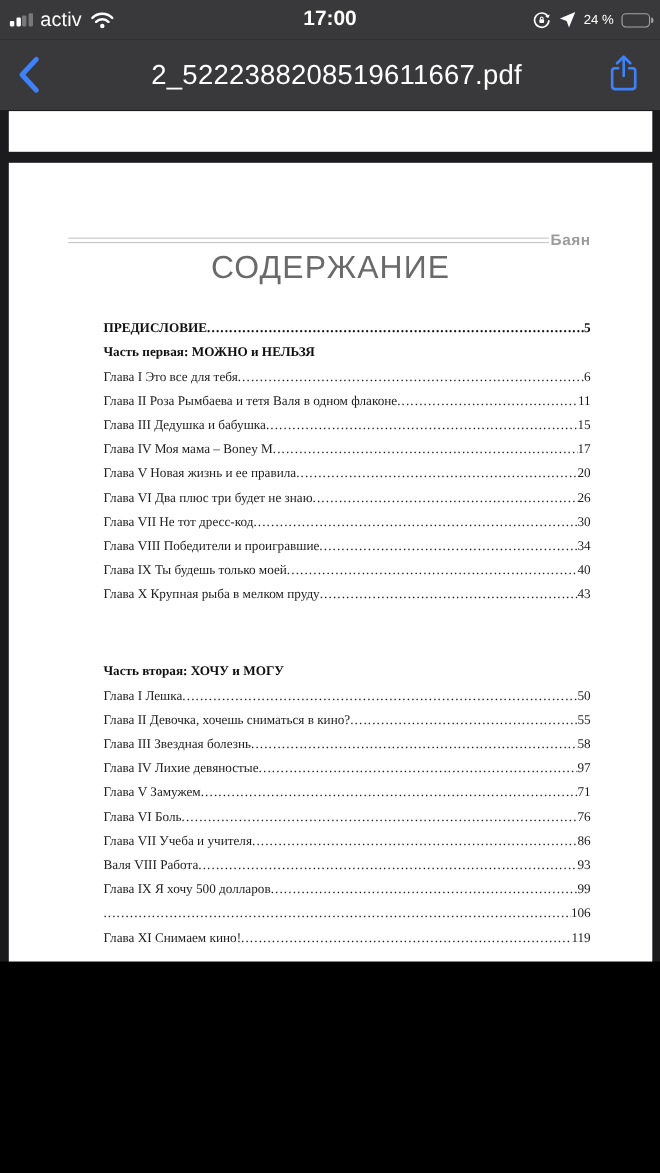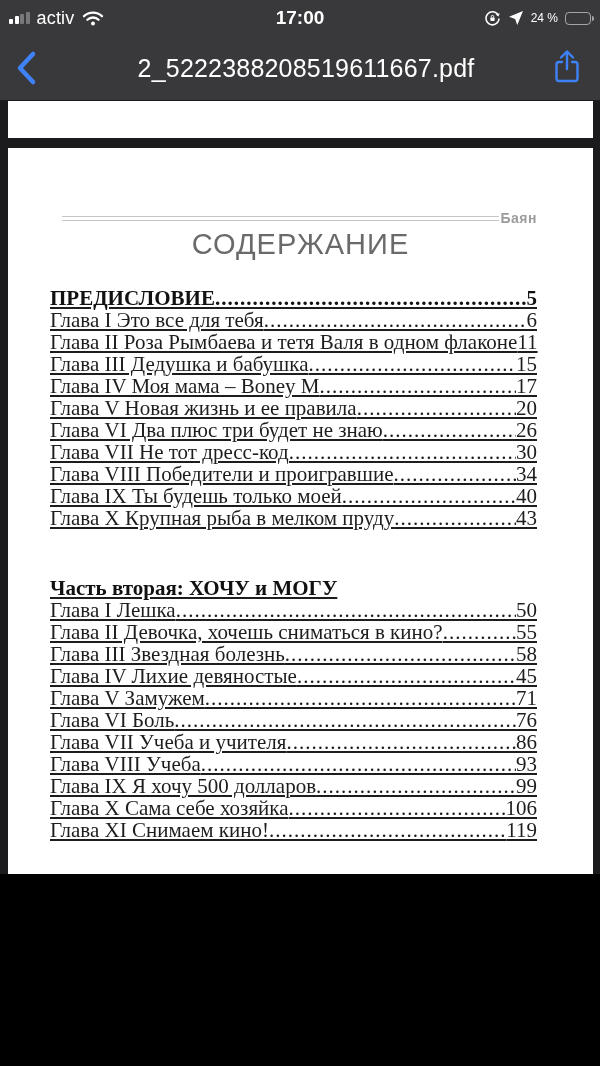--- a/index.html
+++ b/index.html
@@ -47,22 +47,22 @@
 
   
   .page-header{ display:flex; align-items:center; margin:60px 56px 0 54px; height:20px; }
   .rule{ flex:1; height:5px; border-top:1.5px solid #c6c6c6; border-bottom:1.5px solid #c6c6c6; }
   .brand{ color:#9c9c9c; font-weight:700; font-size:14px; letter-spacing:.5px;
           font-family:Liberation Sans, sans-serif; }
   .page-header .brand{ margin-left:2px; }
   .doc-title{ text-align:center; color:#6a6a6a; font-size:29px;
               font-weight:400; letter-spacing:1px; font-family:"Liberation Sans", sans-serif; }
 
-  .toc{ margin:26px 56px 0 42px; font-family:"Liberation Serif", serif;
-        font-size:21px; color:#1d1d1d;text-decoration:underline; }
+  .toc{ margin:26px 56px 0 86px; font-family:"Liberation Serif", serif;
+        font-size:12px; color:#1d1d1d; }
   .toc-row{ display:flex; align-items:baseline; height:22px; line-height:22px; white-space:nowrap; }
   .toc-row.bold{ font-weight:700; color:#111; }
   .toc-row.gap{ margin-top:48px; }
   .toc-label{ flex:0 0 auto; }
   .toc-dots{ flex:1 1 auto; overflow:hidden; min-width:0; letter-spacing:1px; }
   .toc-page{ flex:0 0 auto; }
 
   .folio{ position:absolute; bottom:52px; left:0; right:0; text-align:center;
           font-family:"Liberation Serif", serif; font-size:14px; color:#555; }
 
@@ -134,20 +134,23 @@
         <div class="rule"></div>
         <div class="brand">Баян</div>
       </div>
       <h1 class="doc-title">СОДЕРЖАНИЕ</h1>
       <div class="toc" id="toc-list">
           <div class="toc-row bold">
             <span class="toc-label">ПРЕДИСЛОВИЕ</span>
             <span class="toc-dots">........................................................................................................................................................................................................</span>
             <span class="toc-page">5</span>
           </div>
+          <div class="toc-row bold">
+            <span class="toc-label">Часть первая: МОЖНО и НЕЛЬЗЯ</span>
+          </div>
           <div class="toc-row">
             <span class="toc-label">Глава I Это все для тебя</span>
             <span class="toc-dots">........................................................................................................................................................................................................</span>
             <span class="toc-page">6</span>
           </div>
           <div class="toc-row">
             <span class="toc-label">Глава II Роза Рымбаева и тетя Валя в одном флаконе</span>
             <span class="toc-dots">........................................................................................................................................................................................................</span>
             <span class="toc-page">11</span>
           </div>
@@ -205,49 +208,48 @@
             <span class="toc-page">55</span>
           </div>
           <div class="toc-row">
             <span class="toc-label">Глава III Звездная болезнь</span>
             <span class="toc-dots">........................................................................................................................................................................................................</span>
             <span class="toc-page">58</span>
           </div>
           <div class="toc-row">
             <span class="toc-label">Глава IV Лихие девяностые</span>
             <span class="toc-dots">........................................................................................................................................................................................................</span>
-            <span class="toc-page">45</span>
+            <span class="toc-page">97</span>
           </div>
           <div class="toc-row">
             <span class="toc-label">Глава V Замужем</span>
             <span class="toc-dots">........................................................................................................................................................................................................</span>
             <span class="toc-page">71</span>
           </div>
           <div class="toc-row">
             <span class="toc-label">Глава VI Боль</span>
             <span class="toc-dots">........................................................................................................................................................................................................</span>
             <span class="toc-page">76</span>
           </div>
           <div class="toc-row">
             <span class="toc-label">Глава VII Учеба и учителя</span>
             <span class="toc-dots">........................................................................................................................................................................................................</span>
             <span class="toc-page">86</span>
           </div>
           <div class="toc-row">
-            <span class="toc-label">Глава VIII Учеба</span>
+            <span class="toc-label">Валя VIII Работа</span>
             <span class="toc-dots">........................................................................................................................................................................................................</span>
             <span class="toc-page">93</span>
           </div>
           <div class="toc-row">
             <span class="toc-label">Глава IX Я хочу 500 долларов</span>
             <span class="toc-dots">........................................................................................................................................................................................................</span>
             <span class="toc-page">99</span>
           </div>
           <div class="toc-row">
-            <span class="toc-label">Глава X Сама себе хозяйка</span>
             <span class="toc-dots">........................................................................................................................................................................................................</span>
             <span class="toc-page">106</span>
           </div>
           <div class="toc-row">
             <span class="toc-label">Глава XI Снимаем кино!</span>
             <span class="toc-dots">........................................................................................................................................................................................................</span>
             <span class="toc-page">119</span>
           </div>
         </div>
       <div class="folio">3</div>

